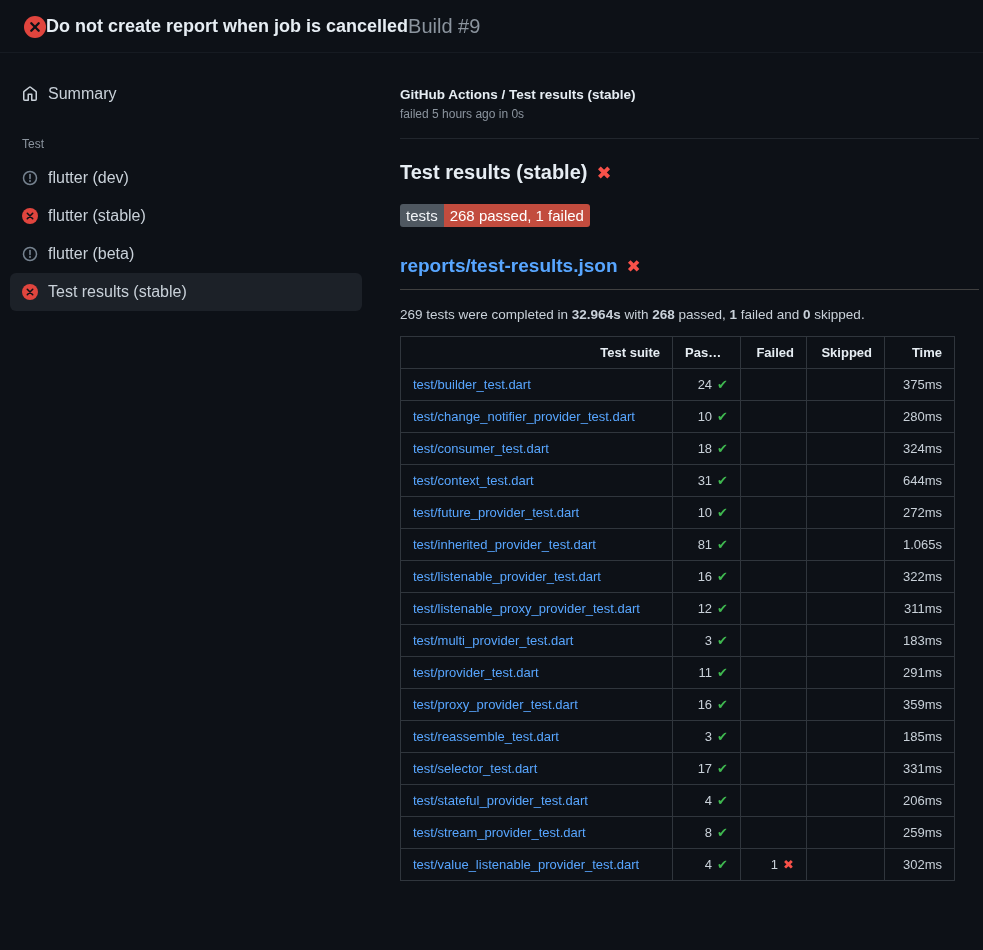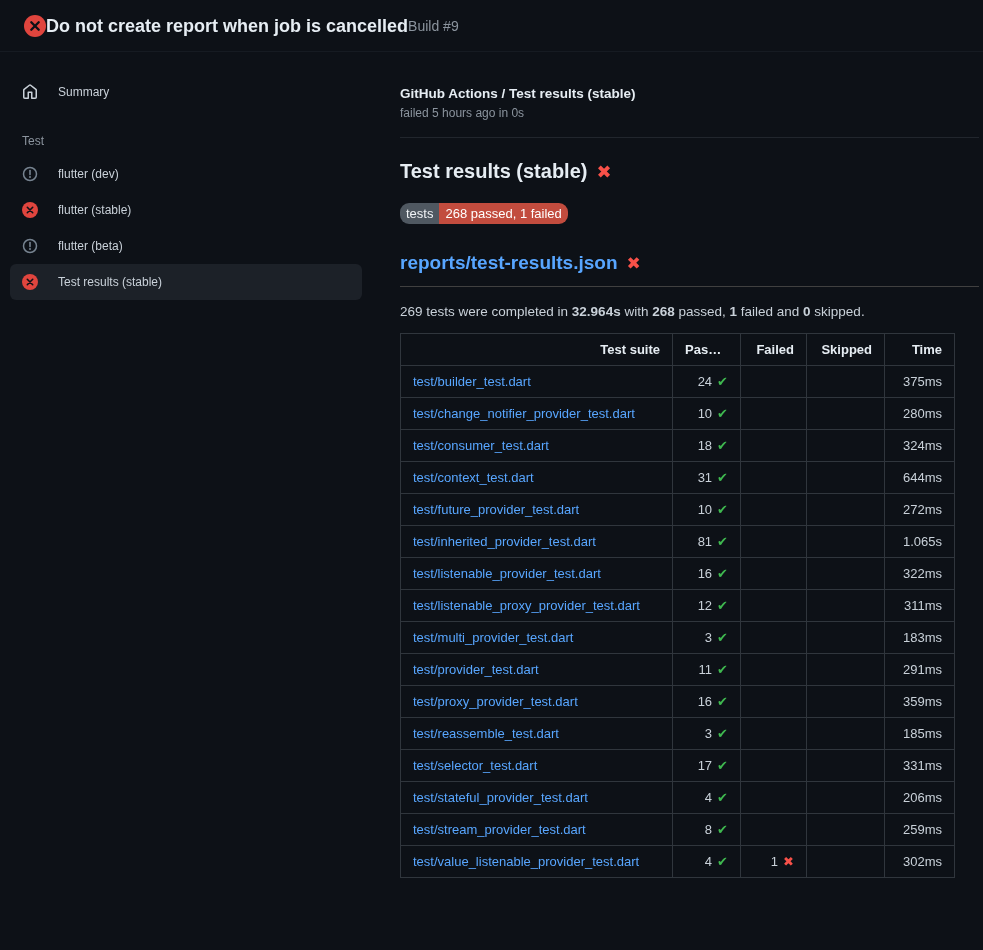--- a/index.html
+++ b/index.html
@@ -15,53 +15,53 @@
   }
   a { color: var(--accent-link, #58a6ff); text-decoration: none; }
 
   
   .page-header {
     display: flex; align-items: center; gap: 0;
     padding: 15px 24px 14px 24px;
     border-bottom: 1px solid #161b22;
   }
   .page-title { font-size: 18px; font-weight: 700; color: #e6edf3; }
-  .build-number { font-size: 14px; font-weight: 400; color: #8b949e; }
+  .build-number { font-size: 20px; font-weight: 400; color: #8b949e; }
   .xc-icon { display: inline-flex; flex: none; }
 
   
   .layout { display: flex; align-items: flex-start; }
 
   
   .sidebar { width: 380px; flex: none; padding: 22px 18px 20px 10px; }
   .side-item {
-    display: flex; align-items: center; gap: 20px;
+    display: flex; align-items: center; gap: 10px;
     padding: 10px 12px; border-radius: 6px;
-    font-size: 12px; color: #c9d1d9; cursor: pointer;
+    font-size: 16px; color: #c9d1d9; cursor: pointer;
   }
   .side-item.selected { background: var(--selected-bg, #1c2128); }
   .side-item .icon { display: inline-flex; flex: none; }
   .jobs-label { color: #8b949e; font-size: 12px; padding: 10px 12px 8px 12px; margin-top: 14px; }
   .summary-item { margin-bottom: 2px; }
 
   
   .main { flex: 1; padding: 34px 4px 30px 20px; min-width: 0; }
   .breadcrumb { font-size: 13.5px; font-weight: 700; color: #e6edf3; }
   .status-line { font-size: 12px; color: #8b949e; margin-top: 5px; }
   .divider { border: none; border-top: 1px solid #21262d; margin: 17px 0 0 0; }
 
   .section-title {
     margin: 22px 0 0 0;
     font-size: 20px; font-weight: 700; color: #e6edf3;
     display: flex; align-items: center; gap: 9px;
   }
   .x-mark { color: var(--danger, #f85149); font-weight: 700; font-size: 18px; line-height: 1; }
 
-  .badge { display: inline-flex; margin-top: 20px; font-size: 13px; line-height: 1;
-           border-radius: 9px; overflow: hidden; font-weight: 400; }
+  .badge { display: inline-flex; margin-top: 20px; font-size: 15px; line-height: 1;
+           border-radius: 3px; overflow: hidden; font-weight: 400; }
   .badge .badge-label { background: var(--badge-label-bg, #4f5861); color: #f0f3f6; padding: 4px 6px; }
   .badge .badge-value { background: var(--badge-value-bg, #c24c3e); color: #fff; padding: 4px 6px; }
 
   .report-heading {
     margin: 28px 0 0 0;
     font-size: 19px; font-weight: 700;
     display: flex; align-items: center; gap: 9px;
     border-bottom: 1px solid #404040;
     padding-bottom: 12px;
   }

